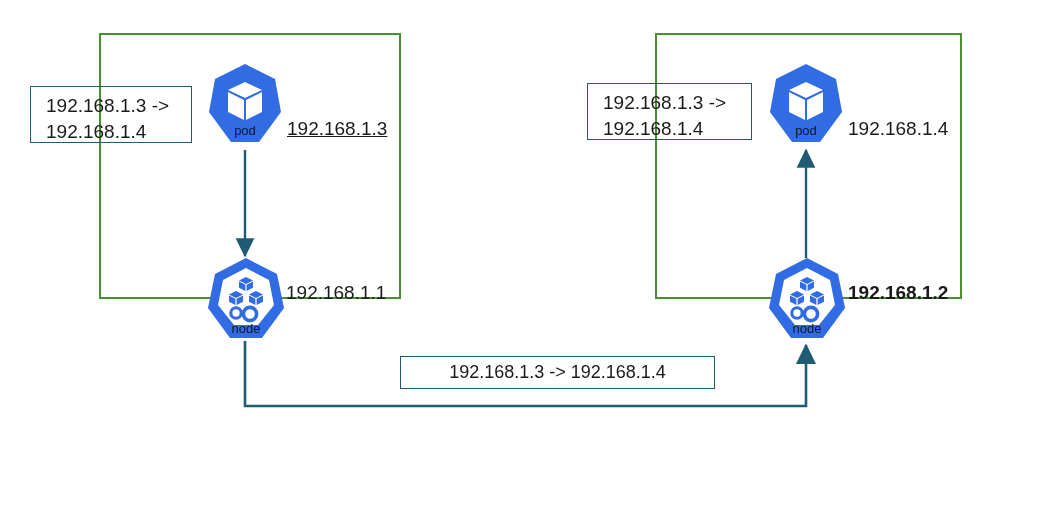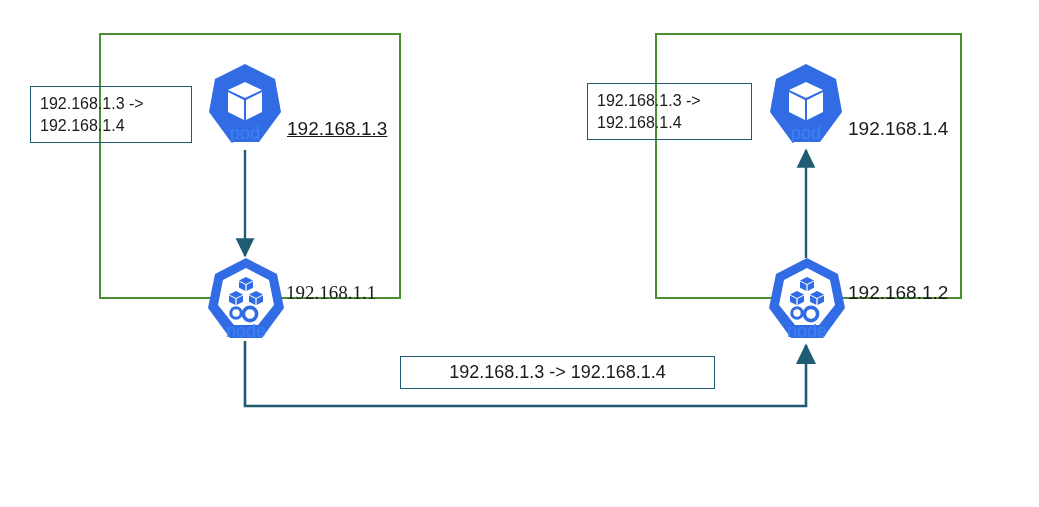--- a/index.html
+++ b/index.html
@@ -39,38 +39,38 @@
     font-size: 19px;
     color: #1a1a1a;
     white-space: nowrap;
     line-height: 1;
   }
   .callout {
     position: absolute;
     border: 1.6px solid #1F5C74;
     background: transparent;
     box-sizing: border-box;
-    font-size: 16px;
+    font-size: 19px;
     color: #1a1a1a;
     line-height: 1.35;
-    padding: 6px 9px 5px 9px;
+    padding: 6px 9px 5px 15px;
     white-space: pre-line;
   }
   .callout.single {
     display: flex;
     align-items: center;
     justify-content: center;
     padding: 0 10px;
   }
   .shape-label {
     position: absolute;
     width: 100%;
     text-align: center;
-    color: #3b82f6;
-    font-size: 18px;
+    color: #0f172a;
+    font-size: 13px;
     line-height: 1;
   }
 </style>
 </head>
 <body>
 
 <div id="canvas">
 
   <div class="node-box" style="left:99px; top:33px; width:302px; height:266px;"></div>
   <div class="node-box" style="left:655px; top:33px; width:307px; height:266px;"></div>
@@ -131,21 +131,21 @@
           <polygon points="0.6,1.7 7,-1.5 7,4.8 0.6,8"></polygon>
         </g>
       </g>
       <g fill="none" stroke="#326CE5">
         <circle cx="32" cy="57" r="5.2" stroke-width="3.1"></circle>
         <circle cx="46" cy="58" r="6.6" stroke-width="3.6"></circle>
       </g>
     </svg>
     <div class="shape-label" style="top:66px;">node</div>
   </div>
-  <div class="ip-label" style="left:286px; top:283px;font-family:Liberation Serif, serif;">192.168.1.1</div>
+  <div class="ip-label" style="left:286px; top:283px;">192.168.1.1</div>
 
   <div class="k8s-shape" style="left:768px; top:62px; width:76px; height:86px;">
     <svg viewBox="0 0 76 86" width="76" height="86">
       <polygon points="38,2 68,17 74,50 52,80 24,80 2,50 8,17" fill="#326CE5"></polygon>
       <g>
         <polygon points="38,20 55,28 38,36 21,28" fill="#ffffff"></polygon>
         <polygon points="21,30 37,38 37,58 21,50" fill="#ffffff"></polygon>
         <polygon points="39,38 55,30 55,50 39,58" fill="#ffffff"></polygon>
         <polyline points="21,29 38,37 55,29" fill="none" stroke="#326CE5" stroke-width="1.2"></polyline>
         <line x1="38" y1="37" x2="38" y2="58" stroke="#326CE5" stroke-width="1.2"></line>
@@ -176,21 +176,21 @@
           <polygon points="0.6,1.7 7,-1.5 7,4.8 0.6,8"></polygon>
         </g>
       </g>
       <g fill="none" stroke="#326CE5">
         <circle cx="32" cy="57" r="5.2" stroke-width="3.1"></circle>
         <circle cx="46" cy="58" r="6.6" stroke-width="3.6"></circle>
       </g>
     </svg>
     <div class="shape-label" style="top:66px;">node</div>
   </div>
-  <div class="ip-label" style="left:848px; top:283px;">192.168.1.2</div>
+  <div class="ip-label" style="left:848px; top:283px;font-weight:bold;">192.168.1.2</div>
 
   <div class="callout" style="left:30px; top:86px; width:162px; height:57px;">192.168.1.3 -&gt;
 192.168.1.4</div>
 
   <div class="callout" style="left:587px; top:83px; width:165px; height:57px;">192.168.1.3 -&gt;
 192.168.1.4</div>
 
   <div class="callout single" style="left:400px; top:356px; width:315px; height:33px; font-size:18px;">192.168.1.3 -&gt; 192.168.1.4</div>
 
 </div>

